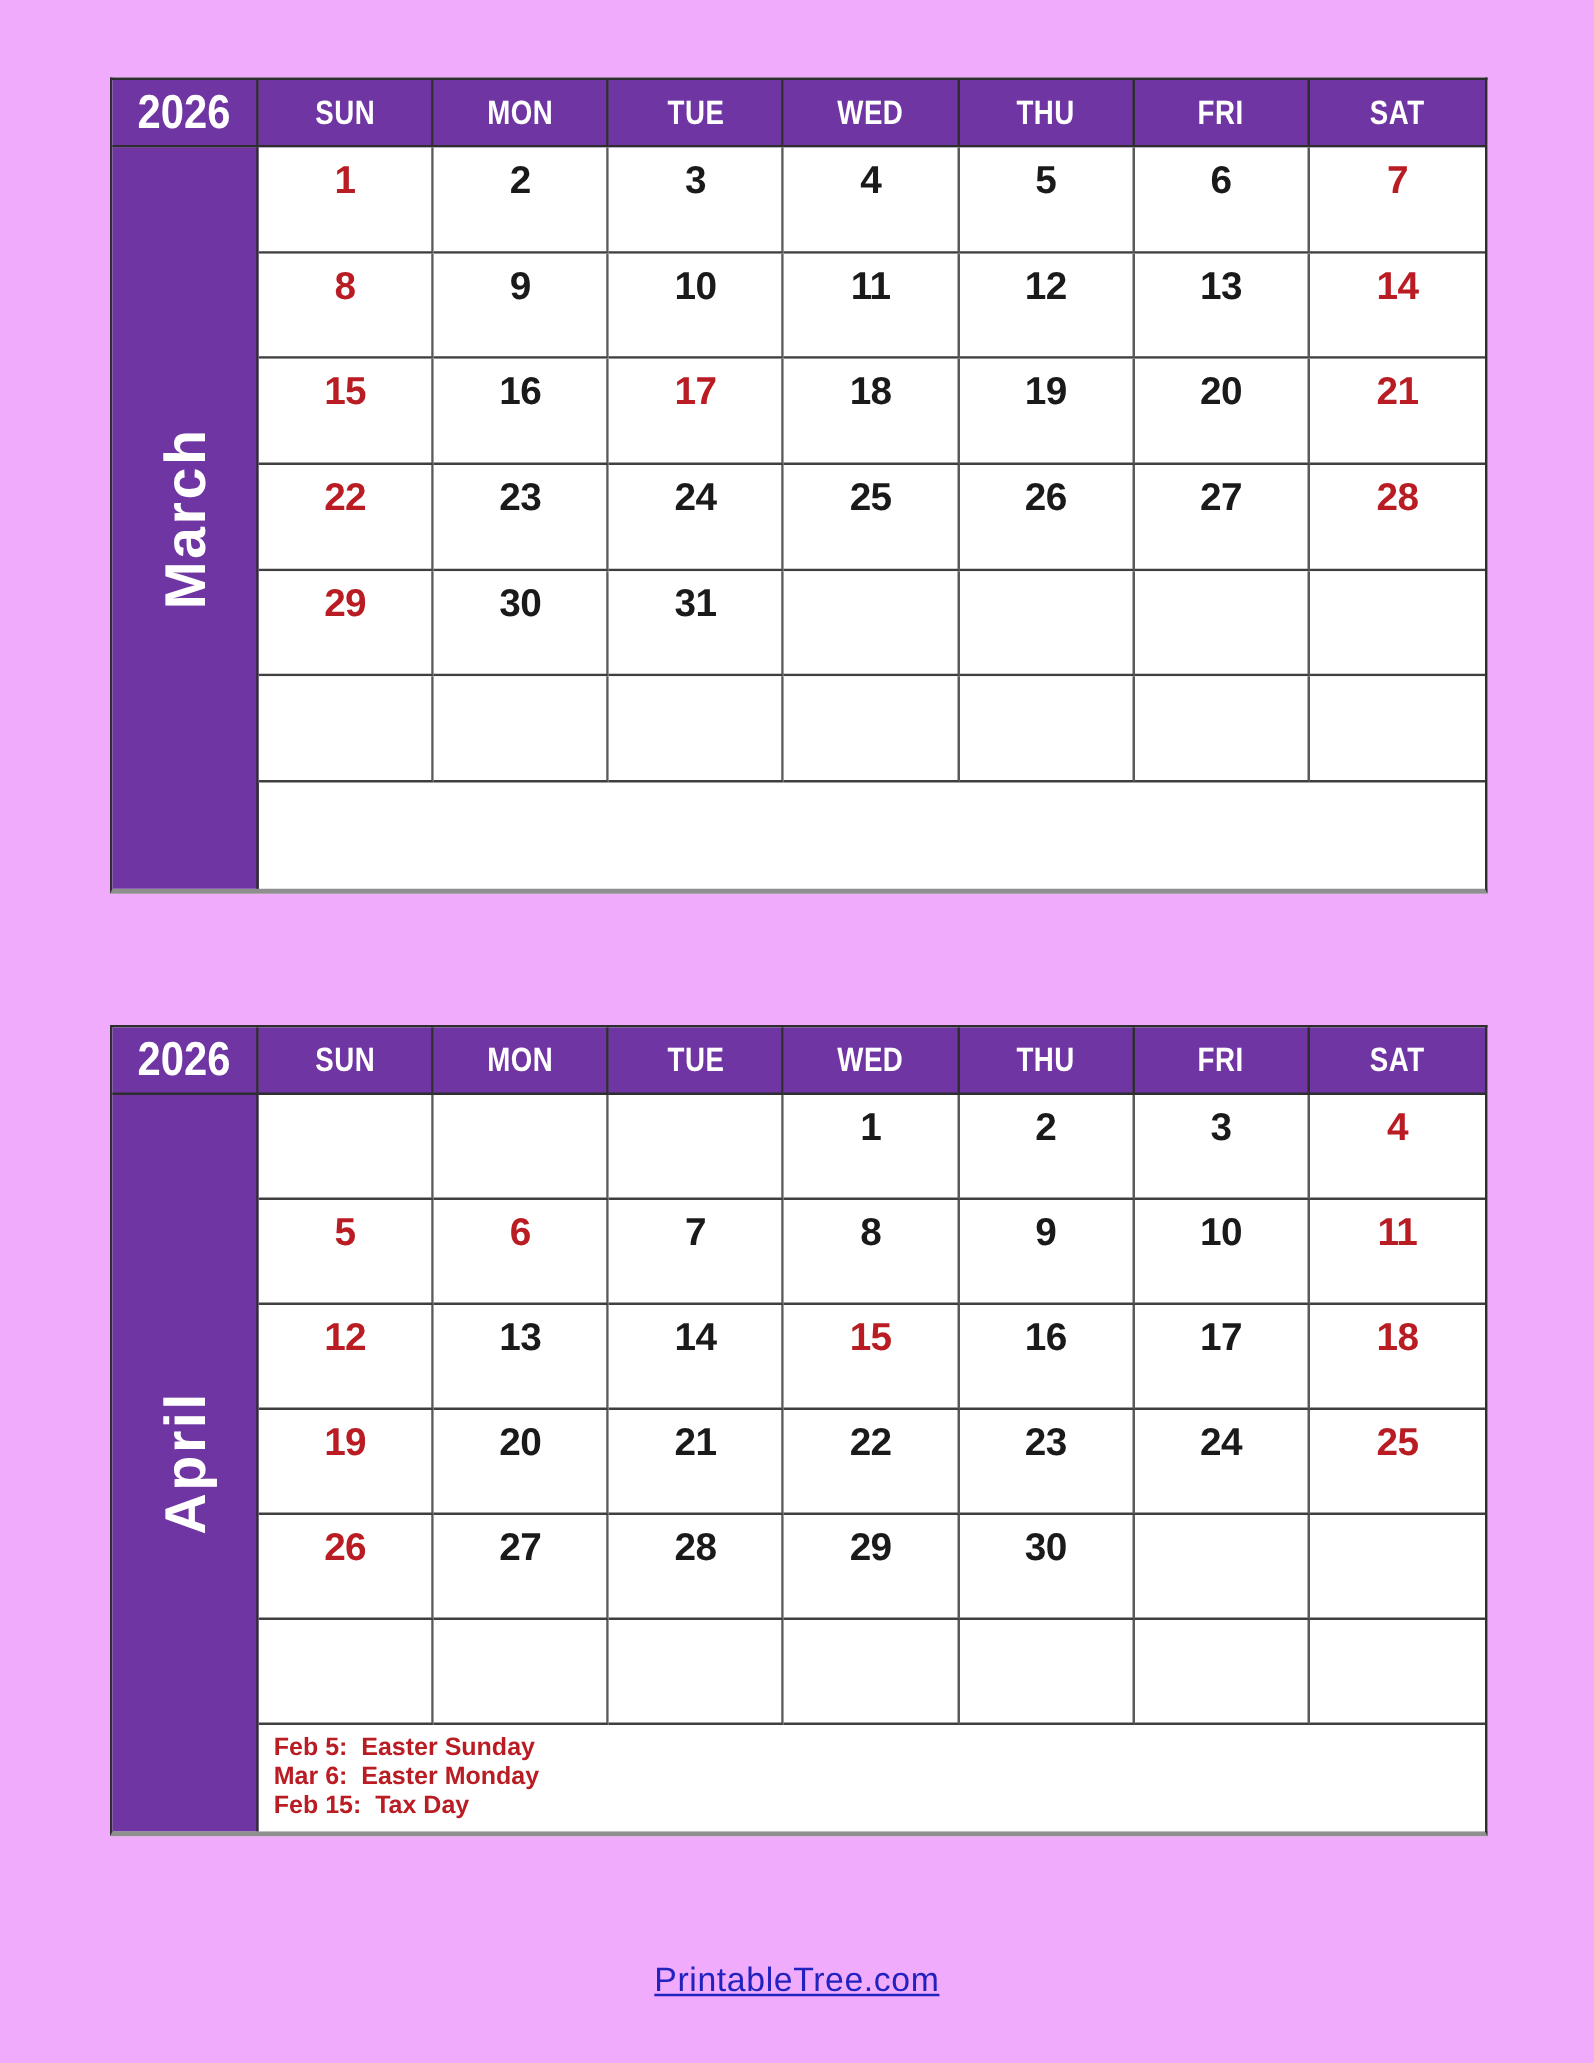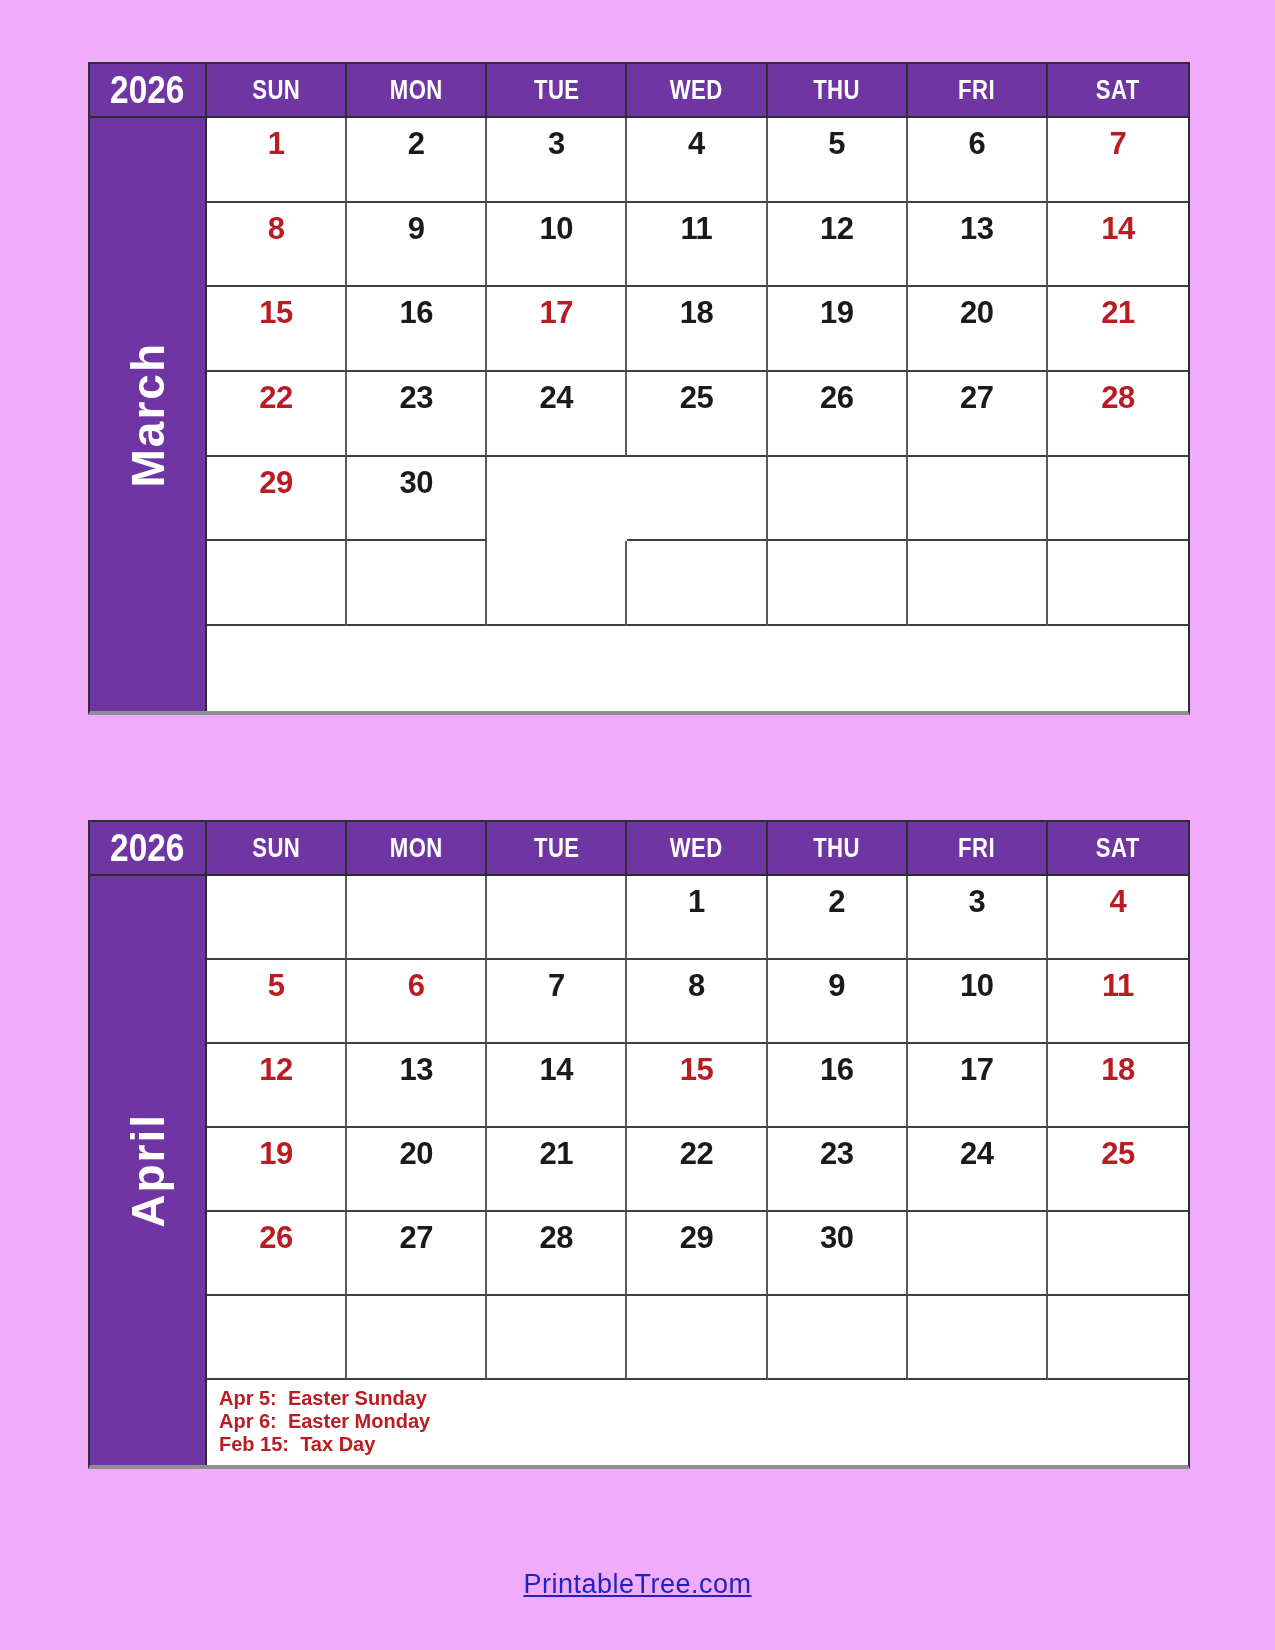--- a/index.html
+++ b/index.html
@@ -150,42 +150,43 @@
         <div class="day last-col red" style="grid-area: 4 / 8;"><span>21</span></div>
         <div class="day red" style="grid-area: 5 / 2;"><span>22</span></div>
         <div class="day" style="grid-area: 5 / 3;"><span>23</span></div>
         <div class="day" style="grid-area: 5 / 4;"><span>24</span></div>
         <div class="day" style="grid-area: 5 / 5;"><span>25</span></div>
         <div class="day" style="grid-area: 5 / 6;"><span>26</span></div>
         <div class="day" style="grid-area: 5 / 7;"><span>27</span></div>
         <div class="day last-col red" style="grid-area: 5 / 8;"><span>28</span></div>
         <div class="day red" style="grid-area: 6 / 2;"><span>29</span></div>
         <div class="day" style="grid-area: 6 / 3;"><span>30</span></div>
+        <div class="day" style="grid-area: 6 / 4;"><span>31</span></div>
         <div class="day empty" style="grid-area: 6 / 5;"></div>
         <div class="day empty" style="grid-area: 6 / 6;"></div>
         <div class="day empty" style="grid-area: 6 / 7;"></div>
         <div class="day last-col empty" style="grid-area: 6 / 8;"></div>
         <div class="day empty" style="grid-area: 7 / 2;"></div>
         <div class="day empty" style="grid-area: 7 / 3;"></div>
         <div class="day empty" style="grid-area: 7 / 4;"></div>
         <div class="day empty" style="grid-area: 7 / 5;"></div>
         <div class="day empty" style="grid-area: 7 / 6;"></div>
         <div class="day empty" style="grid-area: 7 / 7;"></div>
         <div class="day last-col empty" style="grid-area: 7 / 8;"></div>
       </section>
       <section class="calendar cal-1">
     <div class="year-cell">
       <span class="year-text">2026</span>
     </div>
     <div class="sidebar">
       <span class="month-label">April</span>
     </div>
     <div class="notes">
-          <div class="note-line">Apr 5:  Easter Sunday</div>
-          <div class="note-line">Apr 6:  Easter Monday</div>
+          <div class="note-line">Feb 5:  Easter Sunday</div>
+          <div class="note-line">Mar 6:  Easter Monday</div>
           <div class="note-line">Feb 15:  Tax Day</div>
         </div>
   <div class="hcell" style="grid-area: 1 / 2;">
           <span class="condensed">SUN</span>
         </div>
         <div class="hcell" style="grid-area: 1 / 3;">
           <span class="condensed">MON</span>
         </div>
         <div class="hcell" style="grid-area: 1 / 4;">
           <span class="condensed">TUE</span>

